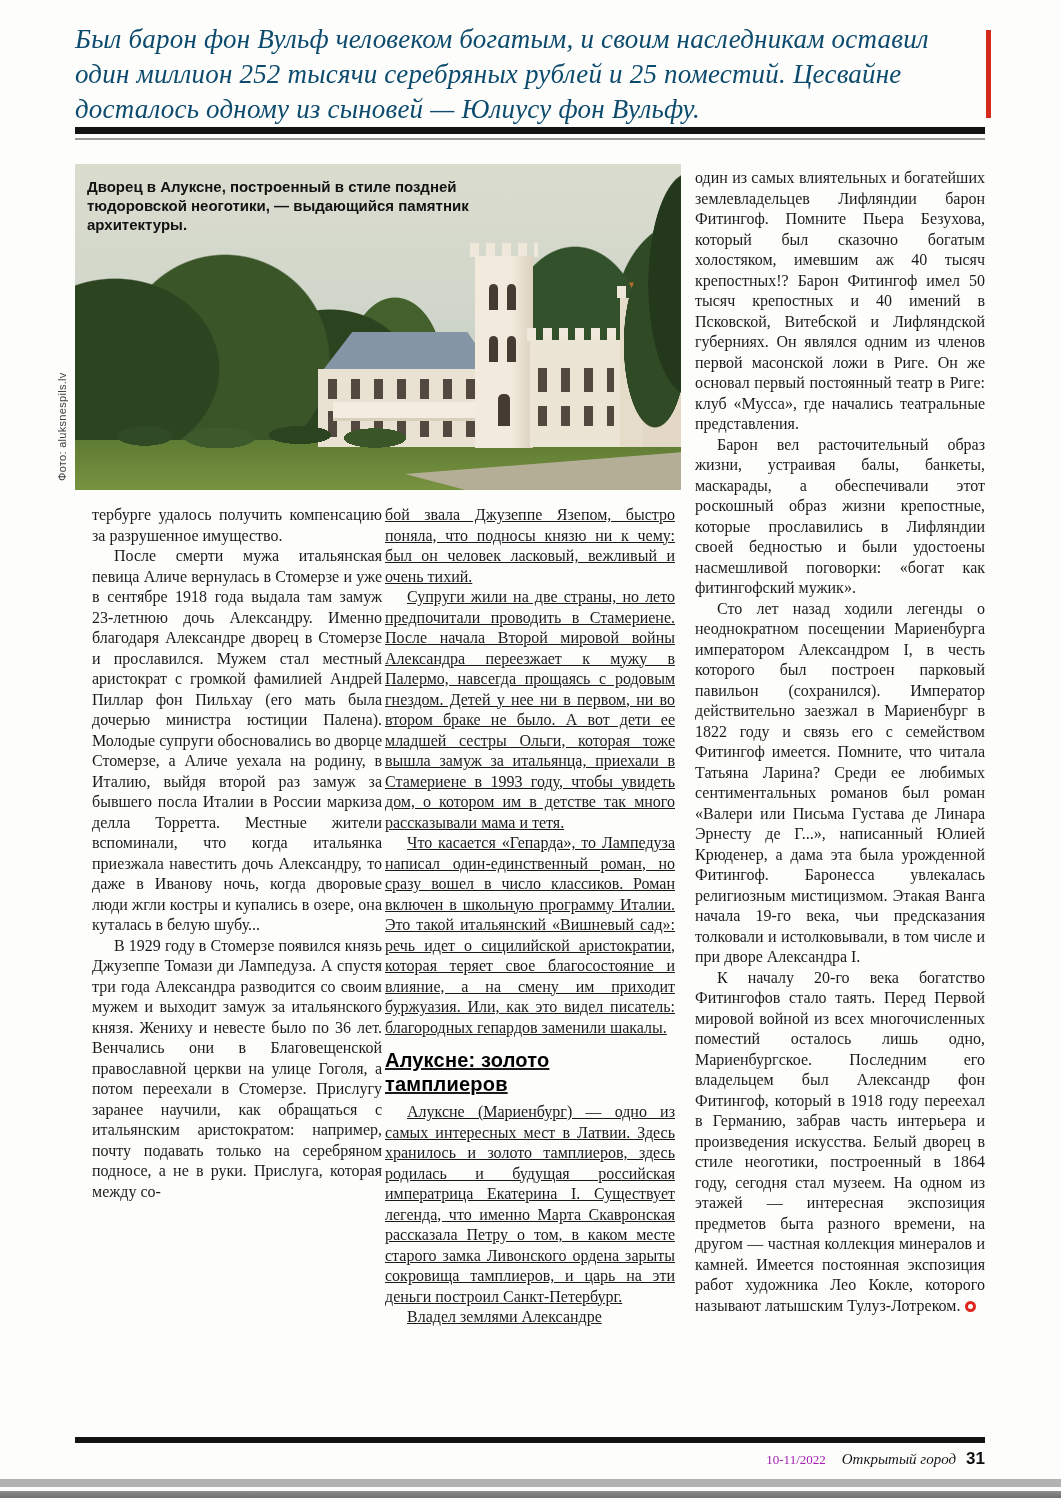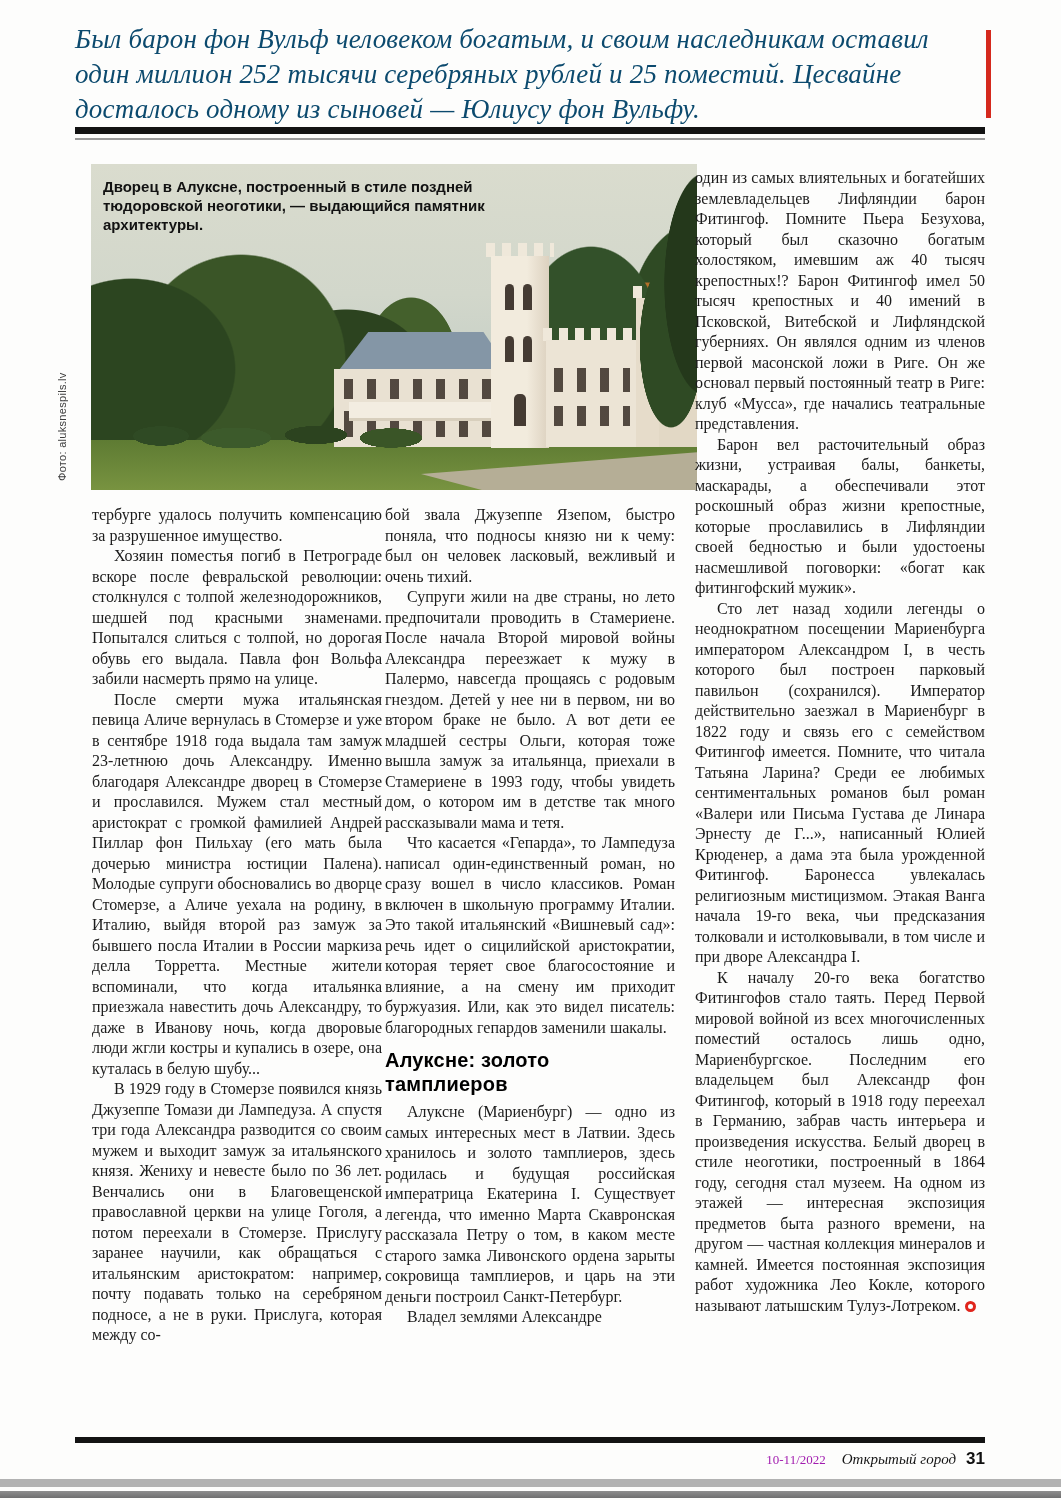--- a/index.html
+++ b/index.html
@@ -8,21 +8,21 @@
 
   
   .intro{position:absolute;left:75px;top:22px;width:905px;
          font:italic 27px/35px "Liberation Serif",serif;color:#0c4a6e;letter-spacing:.2px;}
   .red-bar{position:absolute;left:986px;top:30px;width:5px;height:88px;}
   .rule-black{position:absolute;left:75px;top:127px;width:910px;height:7px;background:#131313;}
   .rule-gray{position:absolute;left:75px;top:138px;width:910px;height:2px;background:#9a9a9a;}
 
   
   .photo{position:absolute;left:75px;top:164px;width:606px;height:326px;overflow:hidden;
-         background:linear-gradient(180deg,#dadcce 0%,#d2d7cb 40%,#c3cdc5 72%,#bcc7bf 100%);margin-left:16px;}
+         background:linear-gradient(180deg,#dadcce 0%,#d2d7cb 40%,#c3cdc5 72%,#bcc7bf 100%);}
   .trees-back{position:absolute;inset:0;background:
       radial-gradient(ellipse 150px 130px at 40px 205px,#2c4520 0 69%,transparent 70%),
       radial-gradient(ellipse 150px 150px at 150px 195px,#3a5527 0 69%,transparent 70%),
       radial-gradient(ellipse 120px 100px at 255px 215px,#2c431f 0 69%,transparent 70%),
       radial-gradient(ellipse 70px 110px at 320px 210px,#44602c 0 69%,transparent 70%),
       radial-gradient(ellipse 100px 140px at 500px 180px,#33512a 0 69%,transparent 70%),
       radial-gradient(ellipse 85px 110px at 556px 195px,#b4702a 0 69%,transparent 70%),
       radial-gradient(ellipse 110px 150px at 615px 160px,#2f4a24 0 69%,transparent 70%);}
   .lawn{position:absolute;left:0;top:276px;width:606px;height:50px;
         background:linear-gradient(180deg,#5e7b33,#789340);}
@@ -56,21 +56,21 @@
       radial-gradient(ellipse 60px 160px at 95px 120px,#24381b 0 69%,transparent 70%),
       radial-gradient(ellipse 45px 120px at 60px 180px,#2f4a24 0 69%,transparent 70%);}
   .caption{position:absolute;left:12px;top:13px;width:400px;
            font:bold 15px/19px "Liberation Sans",sans-serif;color:#121212;}
   .credit{position:absolute;left:56px;top:481px;transform:rotate(-90deg);transform-origin:0 0;
           font:11px "Liberation Sans",sans-serif;color:#3d3d3d;white-space:nowrap;letter-spacing:.3px;}
 
   
   .col{position:absolute;width:290px;font:16px/20.5px "Liberation Serif",serif;color:#1b1b1b;}
   .col1{left:92px;top:505px;}
-  .col2{left:385px;top:505px;}
+  .col2{left:385px;top:505px;text-decoration:underline;}
   .col3{left:695px;top:168px;font-family:Liberation Serif, serif;}
   .para{margin:0;text-align:justify;}
   .para.ind{text-indent:22px;}
   .subhead{margin:10px 0 6px;font:bold 20px/24px "Liberation Sans",sans-serif;color:#000000;letter-spacing:.2px;}
   .end-mark{display:inline-block;width:5px;height:5px;border:3px solid #e0251c;border-radius:50%;
             margin-left:5px;vertical-align:-1px;background:#fff;}
 
   
   .footer-rule{position:absolute;left:75px;top:1437px;width:910px;height:6px;background:#131313;}
   .footer{position:absolute;left:485px;top:1449px;width:500px;text-align:right;white-space:nowrap;}
@@ -118,21 +118,20 @@
     <div class="right-wing"></div>
     <div class="bushes"></div>
     <div class="path"></div>
     <div class="trees-front"></div>
     <div class="caption">Дворец в Алуксне, построенный в стиле поздней тюдоровской неоготики, — выдающийся памятник архитектуры.</div>
   </div>
   <div class="credit">Фото: aluksnespils.lv</div>
 
   <div class="col col1">
       <p class="para">тербурге удалось получить компенсацию за разрушенное имущество.</p>
-      <p class="para ind">Хозяин поместья погиб в Петрограде вскоре после февральской революции: столкнулся с толпой железнодорожников, шедшей под красными знаменами. Попытался слиться с толпой, но дорогая обувь его выдала. Павла фон Вольфа забили насмерть прямо на улице.</p>
       <p class="para ind">После смерти мужа итальянская певица Аличе вернулась в Стомерзе и уже в сентябре 1918 года выдала там замуж 23-летнюю дочь Александру. Именно благодаря Александре дворец в Стомерзе и прославился. Мужем стал местный аристократ с громкой фамилией Андрей Пиллар фон Пильхау (его мать была дочерью министра юстиции Палена). Молодые супруги обосновались во дворце Стомерзе, а Аличе уехала на родину, в Италию, выйдя второй раз замуж за бывшего посла Италии в России маркиза делла Торретта. Местные жители вспоминали, что когда итальянка приезжала навестить дочь Александру, то даже в Иванову ночь, когда дворовые люди жгли костры и купались в озере, она куталась в белую шубу...</p>
       <p class="para ind">В 1929 году в Стомерзе появился князь Джузеппе Томази ди Лампедуза. А спустя три года Александра разводится со своим мужем и выходит замуж за итальянского князя. Жениху и невесте было по 36 лет. Венчались они в Благовещенской православной церкви на улице Гоголя, а потом переехали в Стомерзе. Прислугу заранее научили, как обращаться с итальянским аристократом: например, почту подавать только на серебряном подносе, а не в руки. Прислуга, которая между со-</p>
     </div>
 
   <div class="col col2">
     <div>
         <p class="para">бой звала Джузеппе Язепом, быстро поняла, что подносы князю ни к чему: был он человек ласковый, вежливый и очень тихий.</p>
         <p class="para ind">Супруги жили на две страны, но лето предпочитали проводить в Стамериене. После начала Второй мировой войны Александра переезжает к мужу в Палермо, навсегда прощаясь с родовым гнездом. Детей у нее ни в первом, ни во втором браке не было. А вот дети ее младшей сестры Ольги, которая тоже вышла замуж за итальянца, приехали в Стамериене в 1993 году, чтобы увидеть дом, о котором им в детстве так много рассказывали мама и тетя.</p>
         <p class="para ind">Что касается «Гепарда», то Лампедуза написал один-единственный роман, но сразу вошел в число классиков. Роман включен в школьную программу Италии. Это такой итальянский «Вишневый сад»: речь идет о сицилийской аристократии, которая теряет свое благосостояние и влияние, а на смену им приходит буржуазия. Или, как это видел писатель: благородных гепардов заменили шакалы.</p>
       </div>

